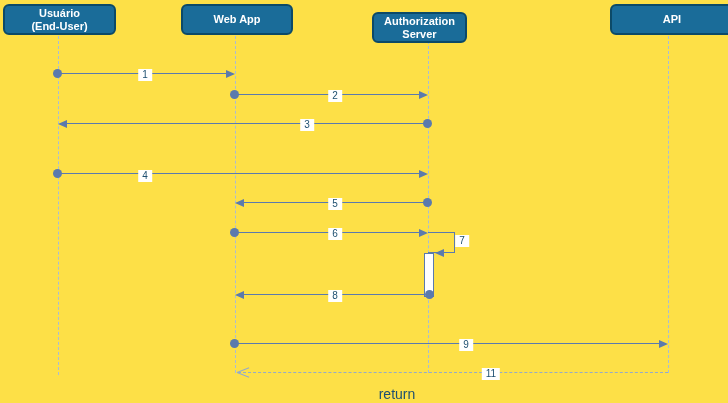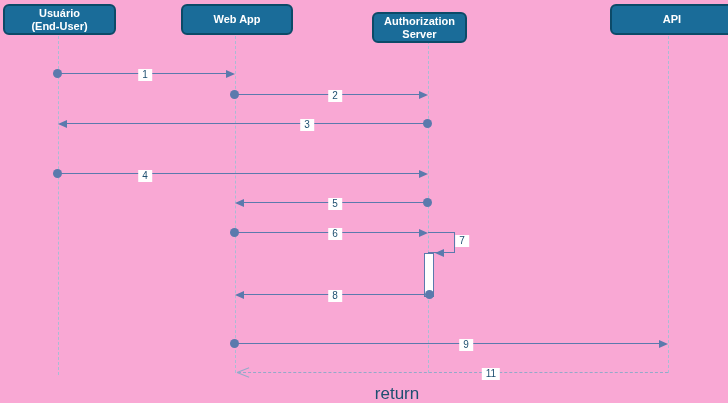--- a/index.html
+++ b/index.html
@@ -1,17 +1,17 @@
 <!DOCTYPE html>
 <html><head>
 <meta charset="utf-8">
 <style>
   html,body{margin:0;padding:0;background:#ffffff;}
   .canvas{
-    position:relative;width:728px;height:403px;background:#f9a8d4;
+    position:relative;width:728px;height:403px;background:#fde047;
     font-family:"Liberation Sans", sans-serif;overflow:hidden;
   }
   .actor{
     position:absolute;box-sizing:border-box;
     background:#1a6c99;border:2px solid #0c4a68;border-radius:6px;
     color:#ffffff;font-weight:bold;font-size:11px;line-height:13px;
     display:flex;align-items:center;justify-content:center;
     text-align:center;white-space:pre-line;z-index:4;
   }
   .lifeline{
@@ -43,21 +43,21 @@
     position:absolute;box-sizing:border-box;background:#ffffff;
     border:1.5px solid #5b7aad;z-index:5;
   }
   .mlabel{
     position:absolute;transform:translate(-50%,-50%);
     font-size:10px;line-height:12px;color:#1d4f70;
     background:#ffffff;padding:0 4px;z-index:7;white-space:nowrap;
   }
   .return-label{
     position:absolute;transform:translate(-50%,-50%);
-    font-size:17px;color:#1d4f70;z-index:7;white-space:nowrap;
+    font-size:14px;color:#1d4f70;z-index:7;white-space:nowrap;
   }
   .oa{
     position:absolute;width:13px;height:0;border-top:1.5px solid #94aac9;
     transform-origin:0 50%;z-index:6;
   }
 </style>
 </head>
 <body>
 
 <div class="canvas">

